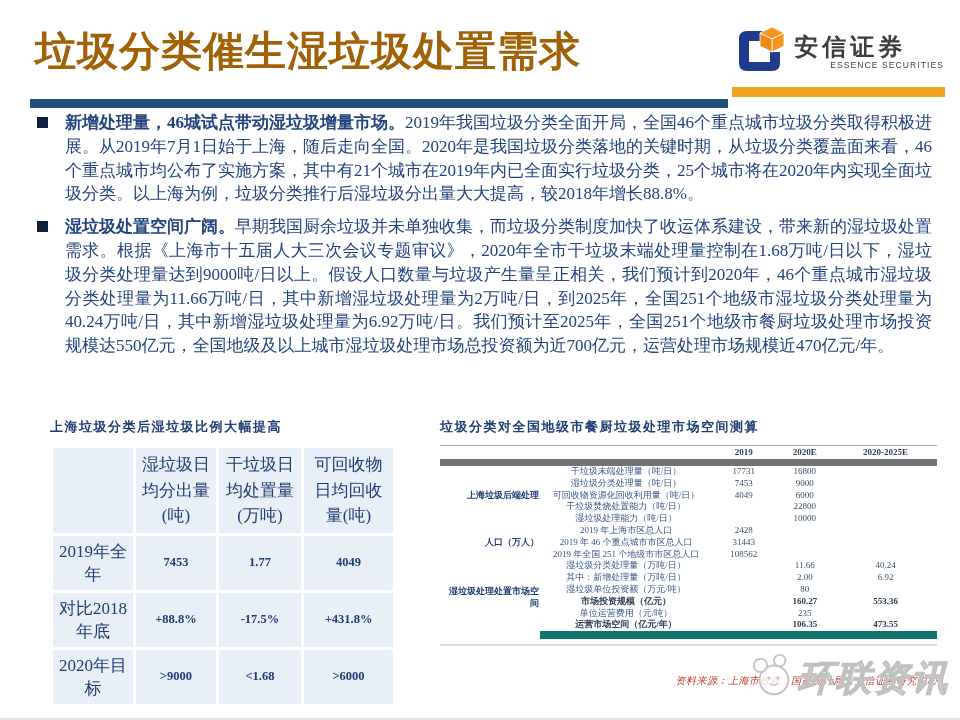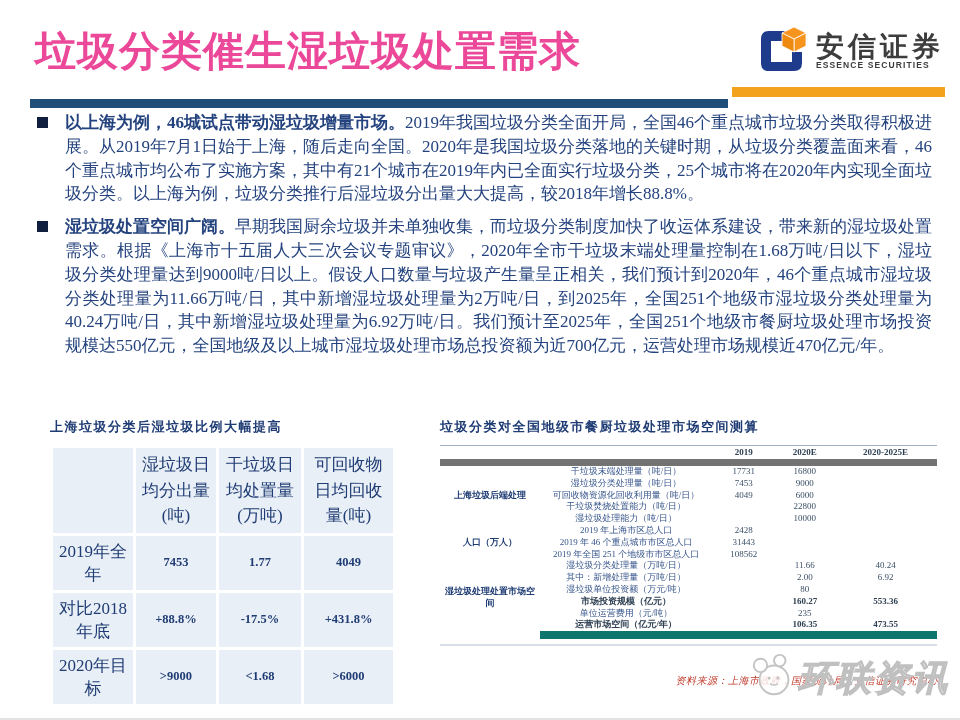--- a/index.html
+++ b/index.html
@@ -6,28 +6,28 @@
   body { background:#fff; }
   .slide {
     position:relative; width:960px; height:720px; background:#fff; overflow:hidden;
     font-family:"Liberation Serif","DejaVu Serif",serif;
     border-bottom:2px solid #e3e3e3;
   }
   
   .page-title {
     position:absolute; left:35px; top:24px; width:700px;
     font-family:"Liberation Sans","DejaVu Sans",sans-serif;
-    font-size:41px; font-weight:800; letter-spacing:1px; color:#ec4899;
+    font-size:41px; font-weight:800; letter-spacing:1px; color:#a16207;
   }
   .rule-blue  { position:absolute; left:30px;  top:99px; width:698px; height:9px;  background:#1F4E79; }
   .rule-orange{ position:absolute; left:732px; top:87px; width:213px; height:10px; background:#F2A21C; }
   .logo { position:absolute; top:22px; right:16px; display:flex; align-items:center; }
   .logo-text { margin-left:6px; font-family:"Liberation Sans","DejaVu Sans",sans-serif; color:#3d3d3d; }
-  .logo-cn { font-size:28px; font-weight:600; letter-spacing:4px; line-height:26px; }
-  .logo-en { font-size:8.5px; font-weight:700; letter-spacing:1.1px; }
+  .logo-cn { font-size:24px; font-weight:600; letter-spacing:4px; line-height:26px; }
+  .logo-en { font-size:8.5px; font-weight:400; letter-spacing:1.1px;margin-left:36px; }
   
   .bullets { position:absolute; left:35px; top:111px; width:897px; list-style:none; }
   .bullets li {
     position:relative; padding-left:30px; margin-bottom:9px;
     font-size:17px; line-height:1.40; color:#24437E; text-align:justify;
   }
   .bullet-square { position:absolute; left:2px; top:6px; width:11px; height:11px; background:#101F3D; }
   .lead { font-weight:700; }
   
   .tables { position:absolute; left:50px; top:418px; display:flex; }
@@ -47,21 +47,21 @@
   table.ltable td { height:34px; }
   table.ltable td.rval { font-weight:700; font-size:12.5px; }
   
   .rtable-wrap { width:497px; margin-left:44px; }
   table.rtable { border-collapse:collapse; width:497px; border-top:1px solid #9FB0C0; }
   table.rtable th, table.rtable td { font-size:9px; line-height:11.8px; padding:0 1px; vertical-align:middle; }
   table.rtable thead th {
     font-weight:700; color:#2F4053; text-align:center; height:17px;
     border-bottom:7px solid #737373;
   }
-  td.gcell  { font-weight:700; color:#1F3C74; text-align:center; width:100px; }
+  td.gcell  { font-weight:700; color:#1F3C74; text-align:right; width:100px; }
   td.lcell  { color:#35548A; text-align:center; width:172px; }
   td.vcell  { color:#3A4F66; text-align:center; }
   tr.boldrow td.lcell, tr.boldrow td.vcell { font-weight:700; color:#2F4053; }
   table.rtable tbody tr:last-child td { border-bottom:8px solid #0f766e; }
   .rtable-underline { height:2px; background:#D7DEE6; margin-top:5px; }
   
   .source {
     position:absolute; right:22px; bottom:30px;
     font-size:10px; font-style:italic; color:#C0392B; letter-spacing:0.5px;
   }
@@ -92,21 +92,21 @@
     </span>
     <span class="logo-text">
       <div class="logo-cn">安信证券</div>
       <div class="logo-en">ESSENCE SECURITIES</div>
     </span>
   </div>
 
   <ul class="bullets">
     <li>
       <span class="bullet-square"></span>
-      <span class="lead">以上海为例，46城试点带动湿垃圾增量市场。</span><span>2019年我国垃圾分类全面开局，全国46个重点城市垃圾分类取得积极进展。从2019年7月1日始于上海，随后走向全国。2020年是我国垃圾分类落地的关键时期，从垃圾分类覆盖面来看，46个重点城市均公布了实施方案，其中有21个城市在2019年内已全面实行垃圾分类，25个城市将在2020年内实现全面垃圾分类。以上海为例，垃圾分类推行后湿垃圾分出量大大提高，较2018年增长88.8%。</span>
+      <span class="lead">新增处理量，46城试点带动湿垃圾增量市场。</span><span>2019年我国垃圾分类全面开局，全国46个重点城市垃圾分类取得积极进展。从2019年7月1日始于上海，随后走向全国。2020年是我国垃圾分类落地的关键时期，从垃圾分类覆盖面来看，46个重点城市均公布了实施方案，其中有21个城市在2019年内已全面实行垃圾分类，25个城市将在2020年内实现全面垃圾分类。以上海为例，垃圾分类推行后湿垃圾分出量大大提高，较2018年增长88.8%。</span>
     </li>
     <li>
       <span class="bullet-square"></span>
       <span class="lead">湿垃圾处置空间广阔。</span><span>早期我国厨余垃圾并未单独收集，而垃圾分类制度加快了收运体系建设，带来新的湿垃圾处置需求。根据《上海市十五届人大三次会议专题审议》，2020年全市干垃圾末端处理量控制在1.68万吨/日以下，湿垃圾分类处理量达到9000吨/日以上。假设人口数量与垃圾产生量呈正相关，我们预计到2020年，46个重点城市湿垃圾分类处理量为11.66万吨/日，其中新增湿垃圾处理量为2万吨/日，到2025年，全国251个地级市湿垃圾分类处理量为40.24万吨/日，其中新增湿垃圾处理量为6.92万吨/日。我们预计至2025年，全国251个地级市餐厨垃圾处理市场投资规模达550亿元，全国地级及以上城市湿垃圾处理市场总投资额为近700亿元，运营处理市场规模近470亿元/年。</span>
     </li>
   </ul>
 
   <div class="tables">
 
     <div class="ltable-wrap">

